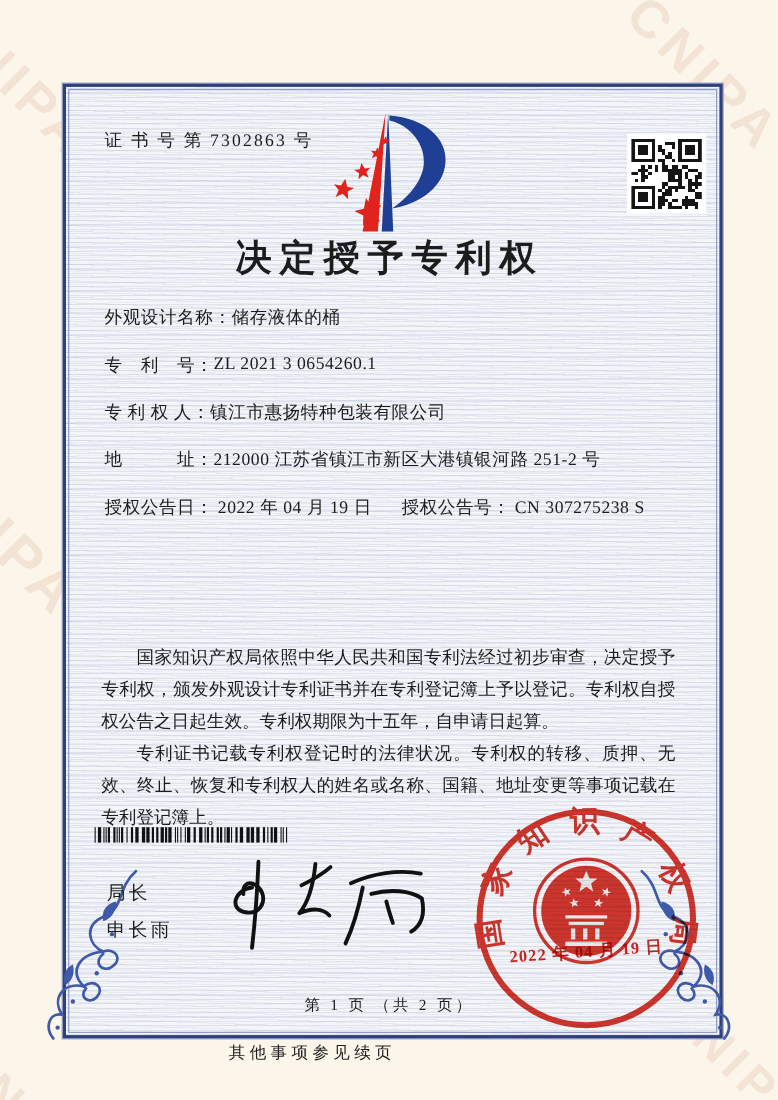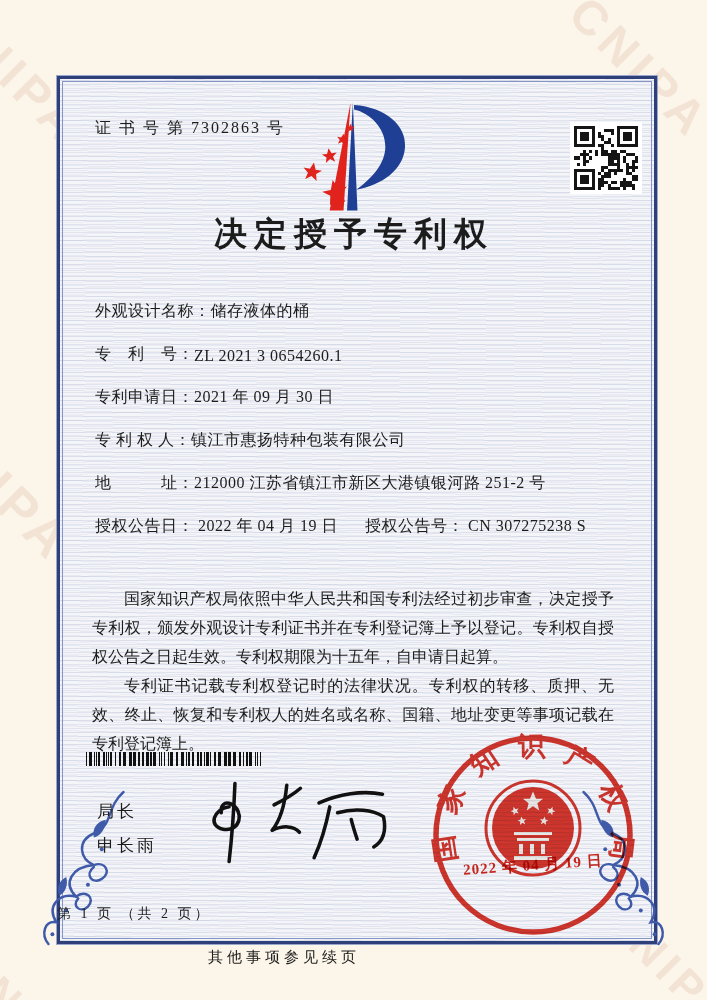--- a/index.html
+++ b/index.html
@@ -29,39 +29,39 @@
   }
   .frame-inner{position:absolute;inset:2px;border:1px solid #8494c4;}
   
   .abs{position:absolute;z-index:5;}
   .cert-no{left:95px;top:118px;font-size:16px;letter-spacing:2px;}
   .logo{left:296px;top:98px;width:116px;height:116px;}
   .qr{left:570px;top:122px;width:72px;height:72px;background:#fff;padding:4px;box-sizing:border-box;}
   .qr svg{width:100%;height:100%;display:block;fill:#151515;}
   .title{left:57px;top:212px;width:594px;text-align:center;font-size:33px;font-weight:bold;letter-spacing:7px;}
   .fields{left:95px;top:279px;width:520px;}
-  .field-row{height:43px;display:flex;align-items:flex-end;font-size:16px;white-space:nowrap;}
+  .field-row{height:43px;display:flex;align-items:flex-start;font-size:16px;white-space:nowrap;}
   .field-label{display:inline-block;letter-spacing:.5px;}
   .field-value{letter-spacing:.5px;}
   .pair1{display:inline-block;width:270px;}
   .paras{left:92px;top:584px;width:522px;font-size:16px;line-height:29px;text-align:justify;}
   .paras p{margin:0;text-indent:2em;}
   .barcode{left:86px;top:752px;width:200px;height:14px;display:flex;align-items:stretch;z-index:5;}
   .barcode i{display:inline-block;background:#111;}
   .signer-role{left:97px;top:800px;font-size:17px;letter-spacing:3px;text-align:center;}
   .signer-name{left:97px;top:834px;font-size:17px;letter-spacing:3px;font-family:Liberation Mono, monospace;}
   .signature{left:190px;top:772px;width:215px;height:100px;}
   .signature path{stroke:#111;stroke-width:3.6;fill:none;stroke-linecap:round;stroke-linejoin:round;}
   .seal{left:426px;top:728px;width:214px;height:214px;z-index:6;opacity:.93;mix-blend-mode:multiply;}
   .seal-date{
     left:430px;top:856px;width:206px;text-align:center;z-index:7;
     color:#d5281e;font-size:15px;font-weight:bold;letter-spacing:1px;
     transform:rotate(-4deg);mix-blend-mode:multiply;
   }
-  .page-no{left:57px;top:905px;width:594px;text-align:left;font-size:14px;letter-spacing:3px;}
+  .page-no{left:57px;top:905px;width:594px;text-align:center;font-size:14px;letter-spacing:3px;}
   .continuation{left:0;top:948px;width:568px;text-align:center;font-size:15px;letter-spacing:4px;}
   
   .ornament{position:absolute;z-index:4;width:95px;height:158px;}
   .ornament path{stroke:#3f5aa8;stroke-width:2.5;fill:none;stroke-linecap:round;}
   .ornament .leaf{fill:#3f5aa8;stroke:none;}
   .ornament circle{fill:#3f5aa8;}
   .orn-left{left:36px;top:790px;}
   .orn-right{left:576px;top:790px;transform:scaleX(-1);}
 </style>
 </head>
@@ -251,24 +251,20 @@
 <div class="abs fields">
   <div class="field-row">
     <span class="field-label">外观设计名称：</span>
     <span class="field-value">储存液体的桶</span>
   </div>
   <div class="field-row">
     <span class="field-label">专　利　号：</span>
     <span class="field-value">ZL 2021 3 0654260.1</span>
   </div>
   <div class="field-row">
-    <span class="field-label">专利申请日：</span>
-    <span class="field-value">2021 年 09 月 30 日</span>
-  </div>
-  <div class="field-row">
     <span class="field-label">专 利 权 人：</span>
     <span class="field-value">镇江市惠扬特种包装有限公司</span>
   </div>
   <div class="field-row">
     <span class="field-label">地　　　址：</span>
     <span class="field-value">212000 江苏省镇江市新区大港镇银河路 251-2 号</span>
   </div>
   <div class="field-row">
     <span class="pair1">
       <span class="field-label">授权公告日：</span>

